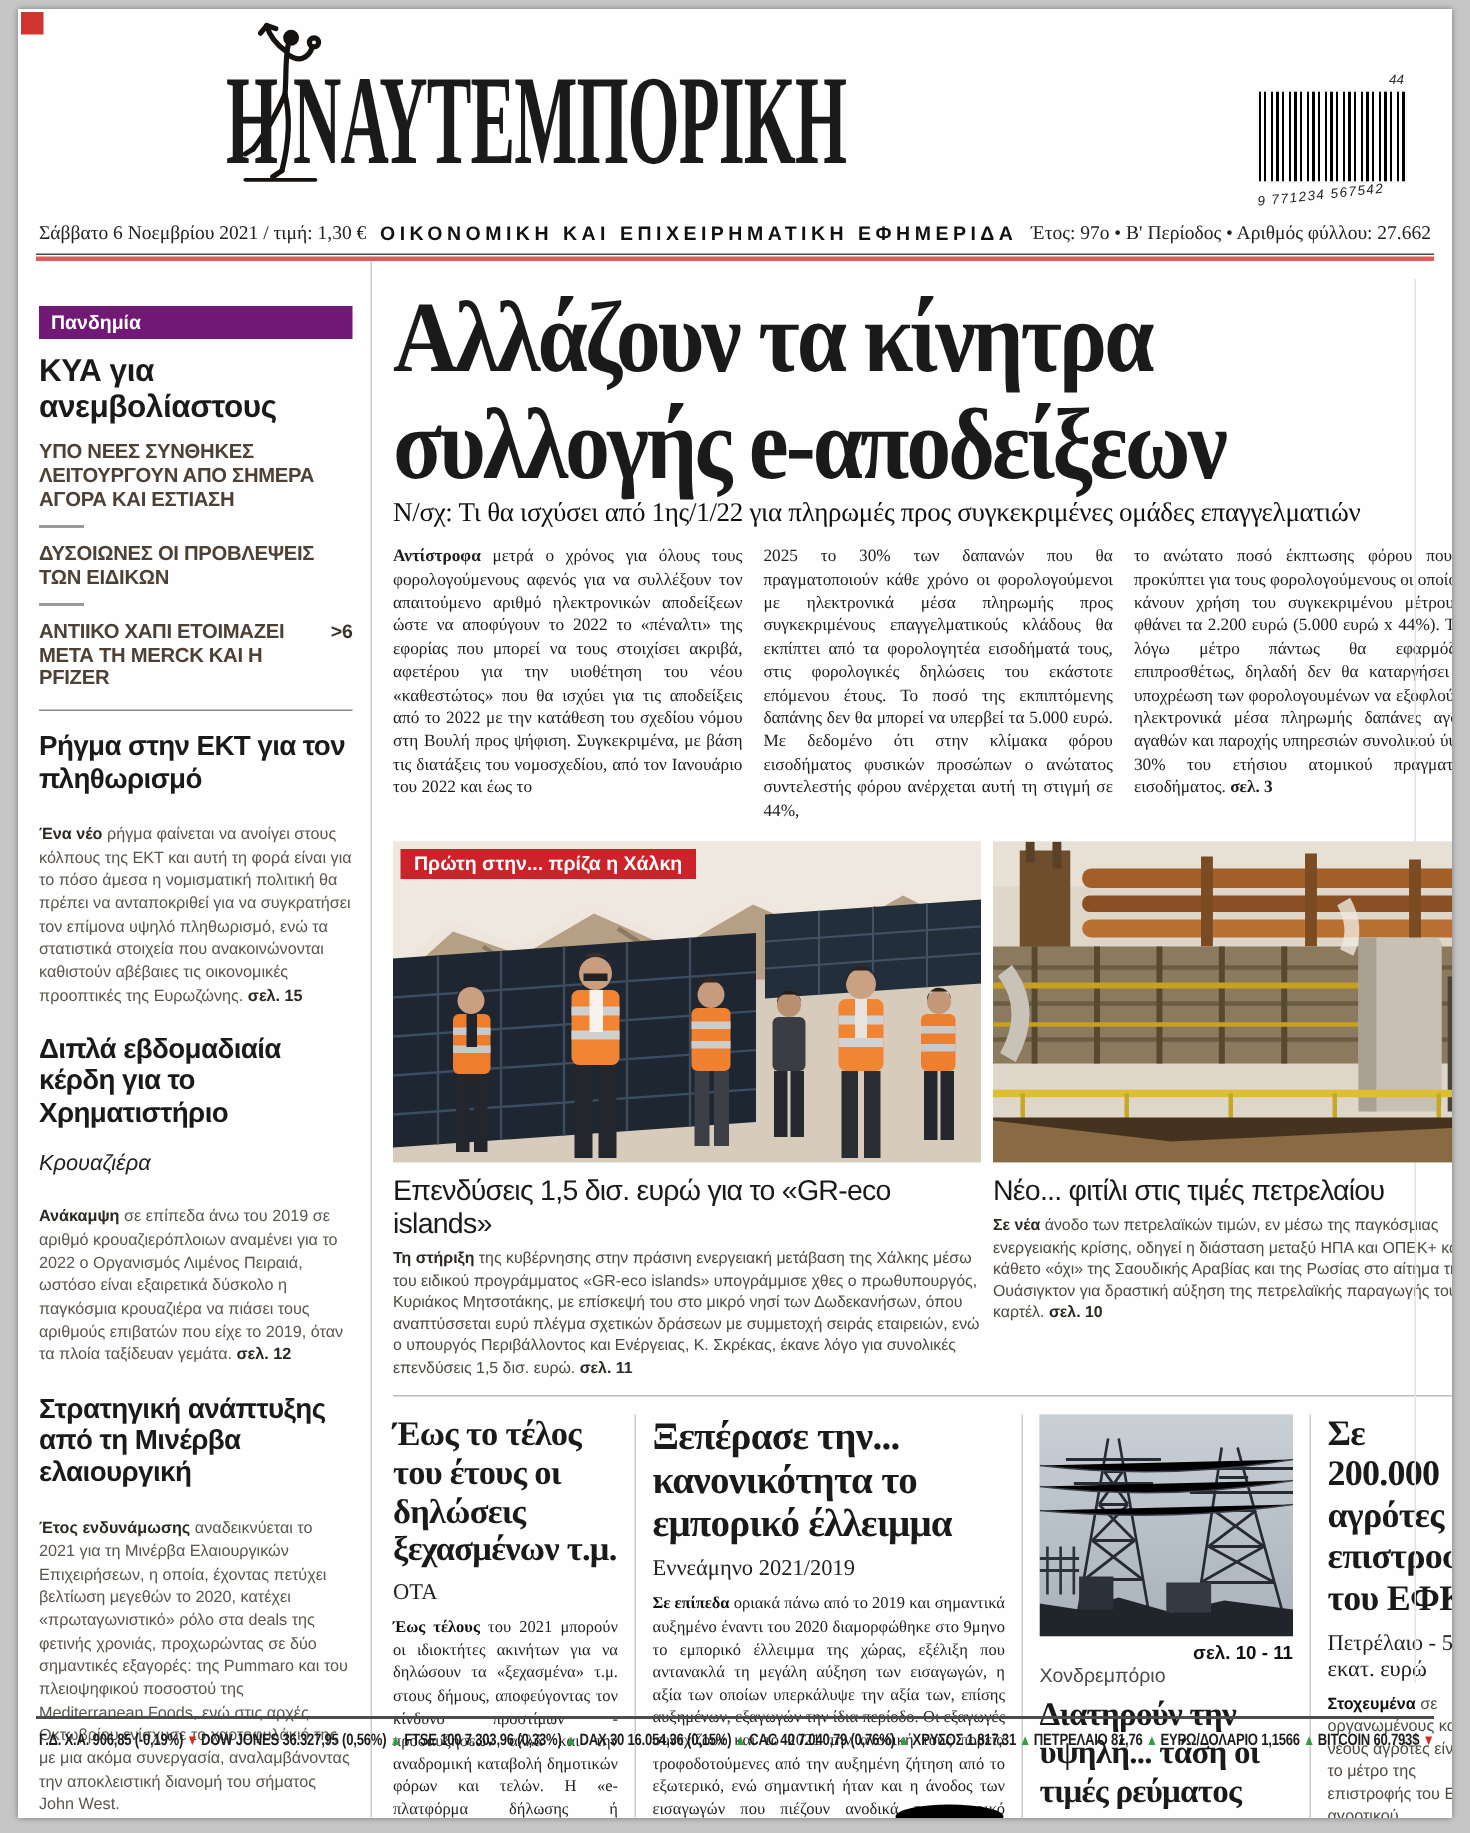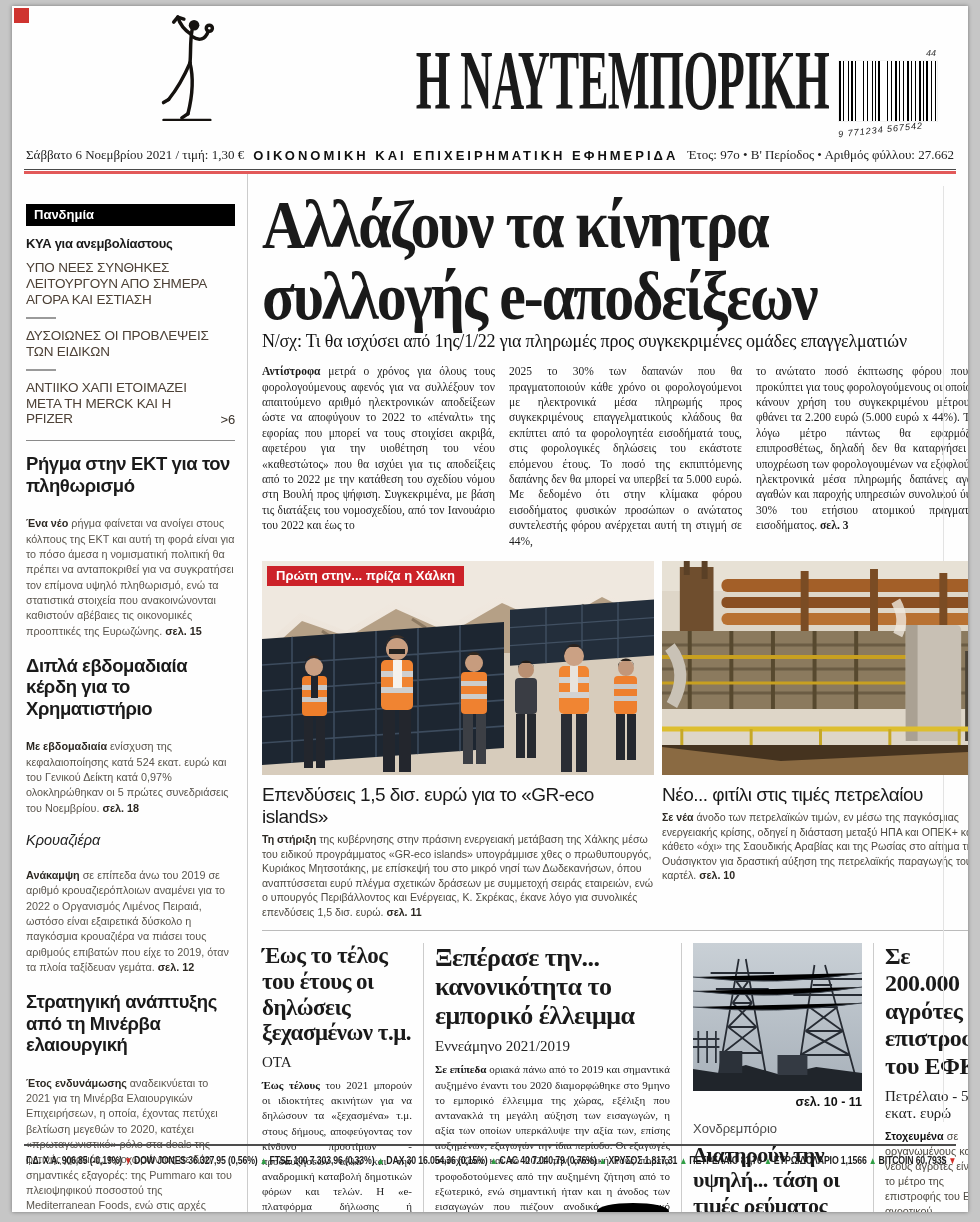--- a/index.html
+++ b/index.html
@@ -5,21 +5,21 @@
   * { margin:0; padding:0; box-sizing:border-box; }
   html,body { width:980px; height:1222px; }
   body { background:#c6c6c6; font-family:"Liberation Sans",sans-serif; position:relative; overflow:hidden; color:#1a1a1a; }
   .page { position:absolute; left:12px; top:6px; width:956px; height:1206px; background:#fefefe; overflow:hidden; padding:0 12px; box-shadow:0 0 4px rgba(0,0,0,.4); }
   .corner-mark { position:absolute; left:2px; top:2px; width:15px; height:15px; background:#cf3430; }
   .crease { position:absolute; right:24px; top:180px; bottom:90px; width:1px; background:#e3e3e3; }
 
   
   .masthead { position:relative; height:128px; }
   .hermes { position:absolute; left:128px; top:8px; }
-  .mast-title { text-align:right; padding-top:26px; white-space:nowrap;text-decoration:underline; }
+  .mast-title { text-align:left; padding-top:26px; white-space:nowrap;text-decoration:underline; }
   .mast-title span { display:inline-block; font-family:"Liberation Serif",serif; font-weight:bold; font-size:72px; letter-spacing:-1px; transform:scale(0.62,1.18); transform-origin:center top; }
   .barcode-box { position:absolute; right:18px; top:54px; width:100px;font-style:italic; }
   .barcode-sm { position:absolute; right:2px; top:-12px; font-size:9px; color:#333; }
   .bars { height:62px; background:
      repeating-linear-gradient(90deg,#000 0 1.5px,#fff 1.5px 3.5px,#000 3.5px 5px,#fff 5px 8.5px,#000 8.5px 9.5px,#fff 9.5px 12px);
      border:1px solid #f2f2f2; }
   .barcode-num { font-size:9px; color:#222; margin-top:2px; transform:rotate(-6deg); letter-spacing:1px; }
 
   
   .dateline { display:flex; justify-content:space-between; align-items:flex-end; padding:2px 2px 6px; }
@@ -27,23 +27,23 @@
   .dl-center { font-weight:bold; font-size:13px; letter-spacing:3px; color:#111;margin-top:12px; }
   .rule-dark { height:1px; background:#4a4a4a; }
   .rule-red { height:3px; background:#e25959; margin-top:1px; }
 
   
   .content { display:flex; }
   .sidebar { width:224px; flex:0 0 224px; border-right:1px solid #ccc; padding:30px 12px 0 2px; }
   .main { flex:1; padding:16px 0 0 14px; }
 
   
-  .pand-bar { background:#000000; color:#fff; font-weight:bold; font-size:13px; padding:3px 8px 4px; }
-  .pand-lead { font-size:13px; font-weight:bold; margin:10px 0 9px; letter-spacing:-0.3px; }
-  .pand-item { color:#4d4136; font-weight:normal; font-size:13.5px; line-height:1.18; display:flex; align-items:flex-end; letter-spacing:-0.2px; }
+  .pand-bar { background:#701a75; color:#fff; font-weight:bold; font-size:13px; padding:3px 8px 4px; }
+  .pand-lead { font-size:21px; font-weight:bold; margin:10px 0 9px; letter-spacing:-0.3px; }
+  .pand-item { color:#4d4136; font-weight:bold; font-size:13.5px; line-height:1.18; display:flex; letter-spacing:-0.2px; }
   .pand-item .pg { margin-left:auto; color:#3a332b; font-size:13px; }
   .mini-rule { width:30px; height:2px; background:#9a9a9a; margin:9px 0; }
   .sb-rule { height:1px; background:#8a8a8a; margin:13px 0 12px; }
   .sb-article h3 { font-size:18.5px; font-weight:bold; line-height:1.16; letter-spacing:-0.4px; margin-bottom:7px; }
   .sb-article p { font-size:10.8px; line-height:1.42; color:#5a554d;margin-top:20px; }
   .sb-article p b { color:#2c2822; }
   .sb-article { margin-bottom:16px; }
   .kicker-it { font-style:italic; font-size:14.5px; color:#222; margin-bottom:2px; }
   .pgref { color:#2c2822; font-weight:bold; }
 
@@ -76,21 +76,21 @@
   .bcol h2 { font-family:"Liberation Serif",serif; font-weight:bold; letter-spacing:-0.5px; }
   .b1 { width:162px; flex:0 0 162px; }
   .b1 h2 { font-size:23px; line-height:1.12; }
   .b2 { width:258px; flex:0 0 258px; }
   .b2 h2 { font-size:26px; line-height:1.12; }
   .b3 { width:192px; flex:0 0 192px; }
   .b3 h2 { font-size:22px; line-height:1.15; }
   .b4 { flex:1; }
   .b4 h2 { font-size:24px; line-height:1.14; }
   .bkick-serif { font-family:"Liberation Serif",serif; font-size:15px; color:#222; margin:8px 0 7px; }
-  .bkick-sans { font-size:13px; color:#4a4a4a; margin:12px 0 6px; }
+  .bkick-sans { font-size:13px; color:#4a4a4a; margin:0 0 6px; }
   .bbody-serif { font-family:"Liberation Serif",serif; font-size:11px; line-height:1.38; text-align:justify; color:#1f1f1f; }
   .bbody-sans { font-size:10.8px; line-height:1.4; color:#4e4a42; }
   .bbody-serif b, .bbody-sans b { color:#111; }
   .pylon-photo { width:100%; height:148px; overflow:hidden; background:#bcc3ca; }
   .pylon-photo svg { display:block; width:100%; height:100%; }
   .b3-pageref { text-align:right; font-weight:bold; font-size:12.5px; margin-top:4px; color:#111; }
 
   
   .ticker { position:absolute; left:12px; right:12px; bottom:46px; border-top:2px solid #4d4d4d; padding:8px 2px 0; overflow:hidden; }
   .ticker-inner { display:flex; justify-content:space-between; width:1170px; transform:scaleX(0.795); transform-origin:left center; white-space:nowrap; }
@@ -164,21 +164,20 @@
 
       <div class="sb-rule"></div>
 
       <div class="sb-article">
         <h3>Ρήγμα στην ΕΚΤ για τον πληθωρισμό</h3>
         <p><b>Ένα νέο</b><span> ρήγμα φαίνεται να ανοίγει στους κόλπους της ΕΚΤ και αυτή τη φορά είναι για το πόσο άμεσα η νομισματική πολιτική θα πρέπει να ανταποκριθεί για να συγκρατήσει τον επίμονα υψηλό πληθωρισμό, ενώ τα στατιστικά στοιχεία που ανακοινώνονται καθιστούν αβέβαιες τις οικονομικές προοπτικές της Ευρωζώνης. </span><b class="pgref">σελ. 15</b></p>
       </div>
 
       <div class="sb-article">
         <h3>Διπλά εβδομαδιαία κέρδη για το Χρηματιστήριο</h3>
-        <p><b>Με εβδομαδιαία</b><span> ενίσχυση της κεφαλαιοποίησης κατά 524 εκατ. ευρώ και του Γενικού Δείκτη κατά 0,97% ολοκληρώθηκαν οι 5 πρώτες συνεδριάσεις του Νοεμβρίου. </span><b class="pgref">σελ. 18</b></p>
       </div>
 
       <div class="sb-article">
         <div class="kicker-it">Κρουαζιέρα</div>
         <p><b>Ανάκαμψη</b><span> σε επίπεδα άνω του 2019 σε αριθμό κρουαζιερόπλοιων αναμένει για το 2022 ο Οργανισμός Λιμένος Πειραιά, ωστόσο είναι εξαιρετικά δύσκολο η παγκόσμια κρουαζιέρα να πιάσει τους αριθμούς επιβατών που είχε το 2019, όταν τα πλοία ταξίδευαν γεμάτα. </span><b class="pgref">σελ. 12</b></p>
       </div>
 
       <div class="sb-article">
         <h3>Στρατηγική ανάπτυξης από τη Μινέρβα ελαιουργική</h3>
         <p><b>Έτος ενδυνάμωσης</b><span> αναδεικνύεται το 2021 για τη Μινέρβα Ελαιουργικών Επιχειρήσεων, η οποία, έχοντας πετύχει βελτίωση μεγεθών το 2020, κατέχει «πρωταγωνιστικό» ρόλο στα deals της φετινής χρονιάς, προχωρώντας σε δύο σημαντικές εξαγορές: της Pummaro και του πλειοψηφικού ποσοστού της Mediterranean Foods, ενώ στις αρχές Οκτωβρίου ενίσχυσε το χαρτοφυλάκιό της με μια ακόμα συνεργασία, αναλαμβάνοντας την αποκλειστική διανομή του σήματος John West. </span></p>

